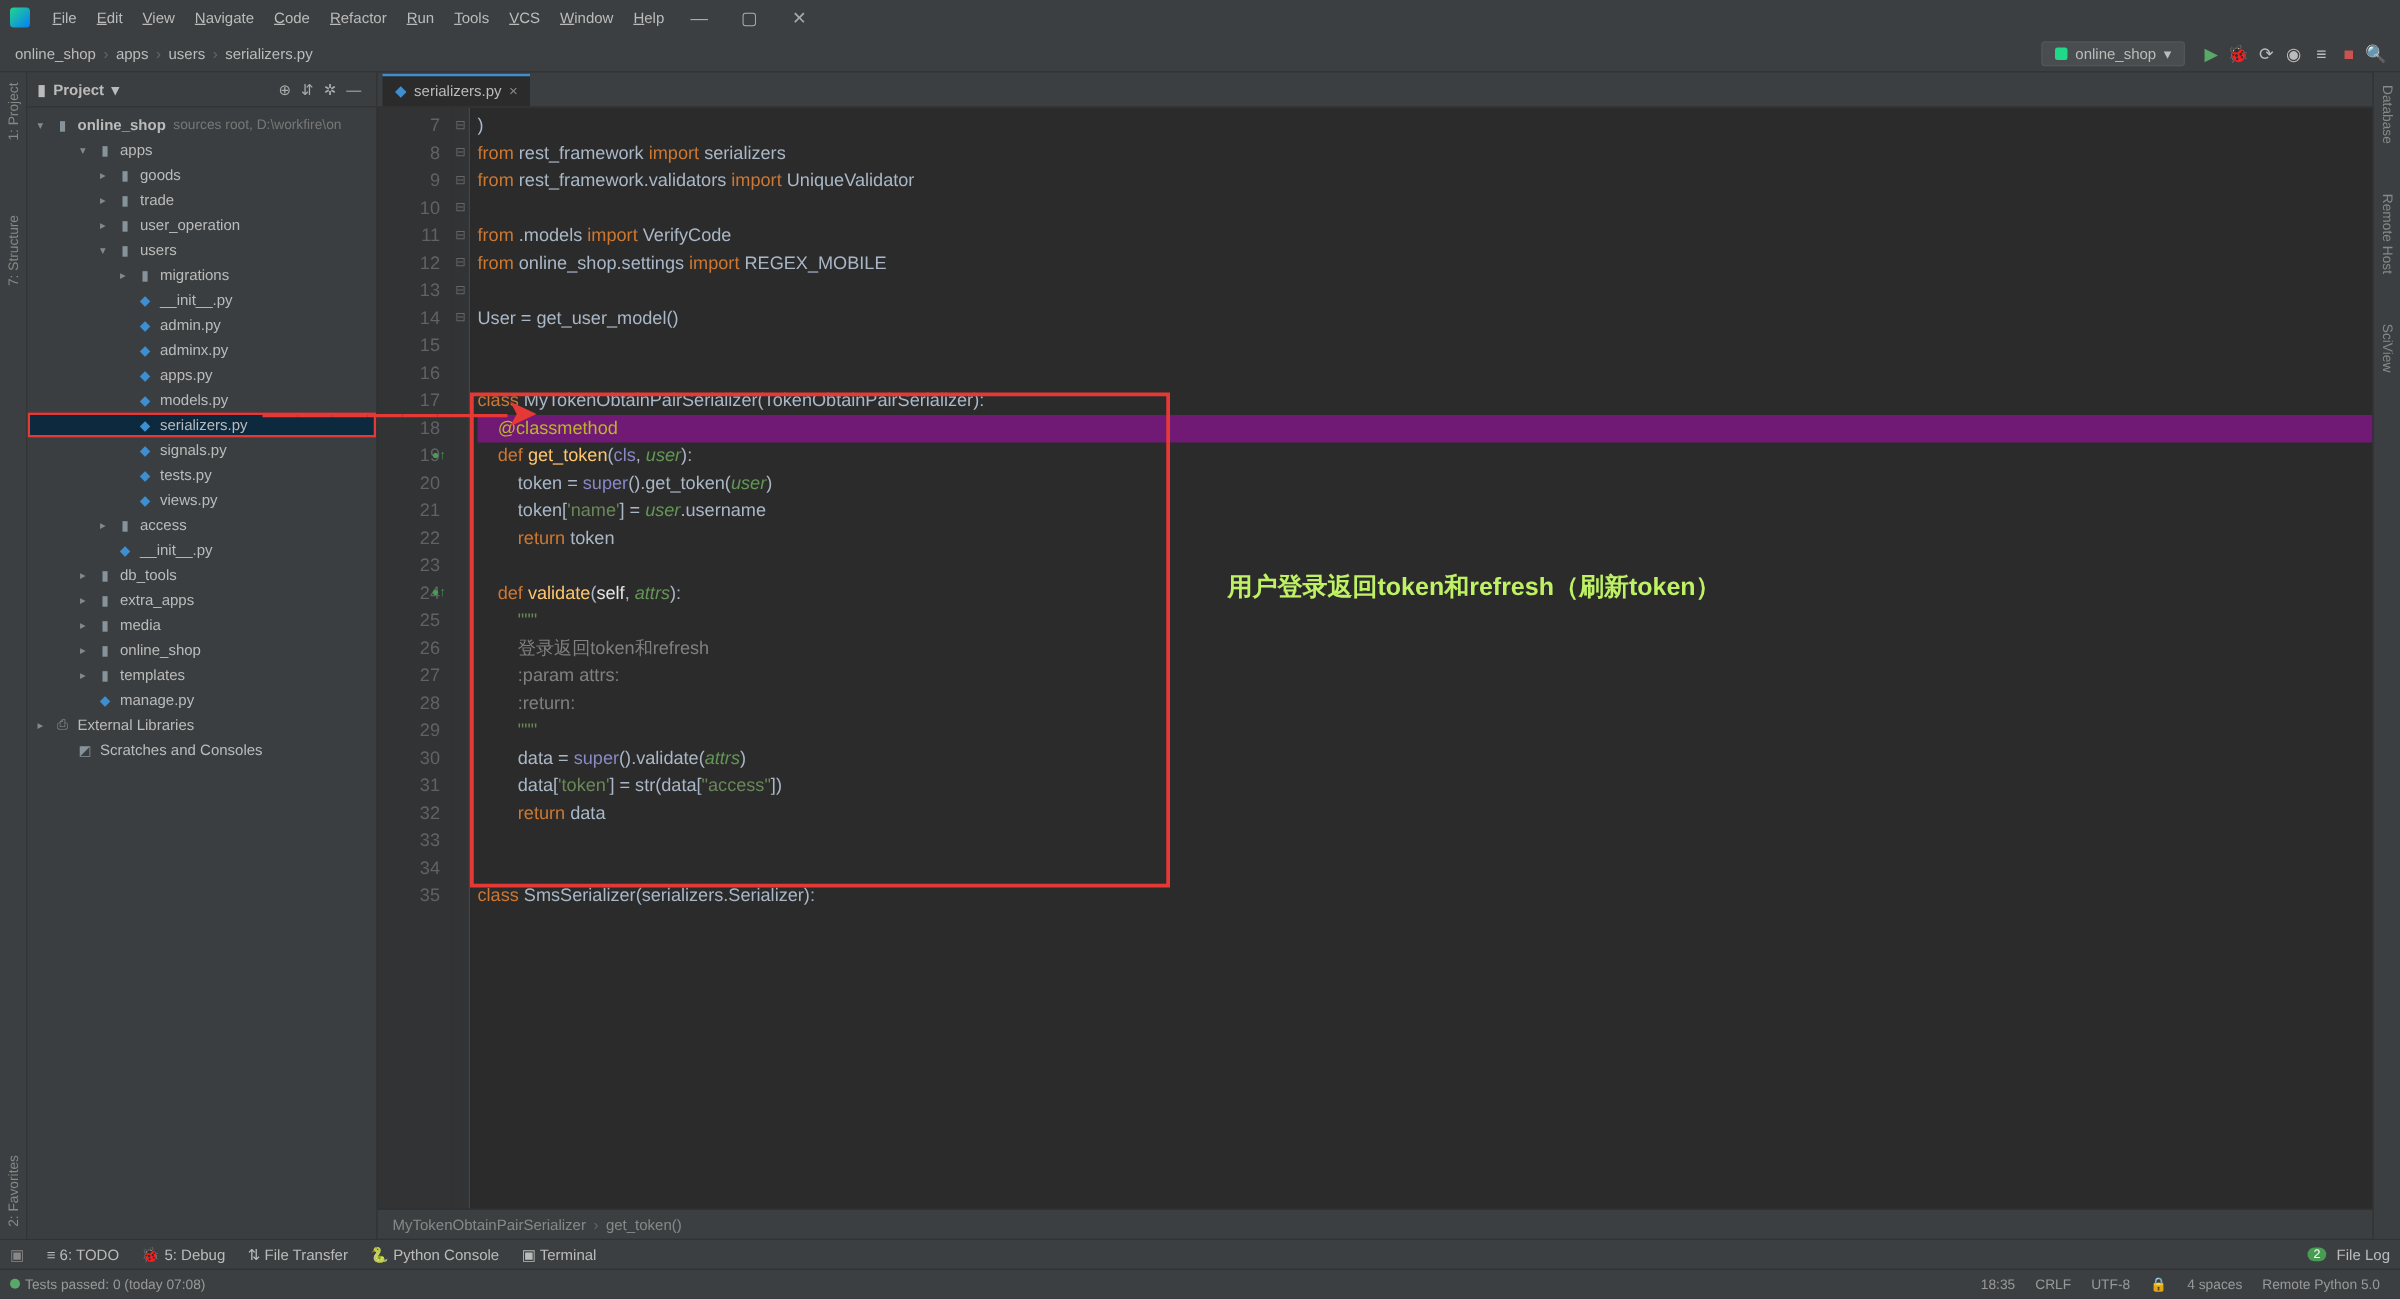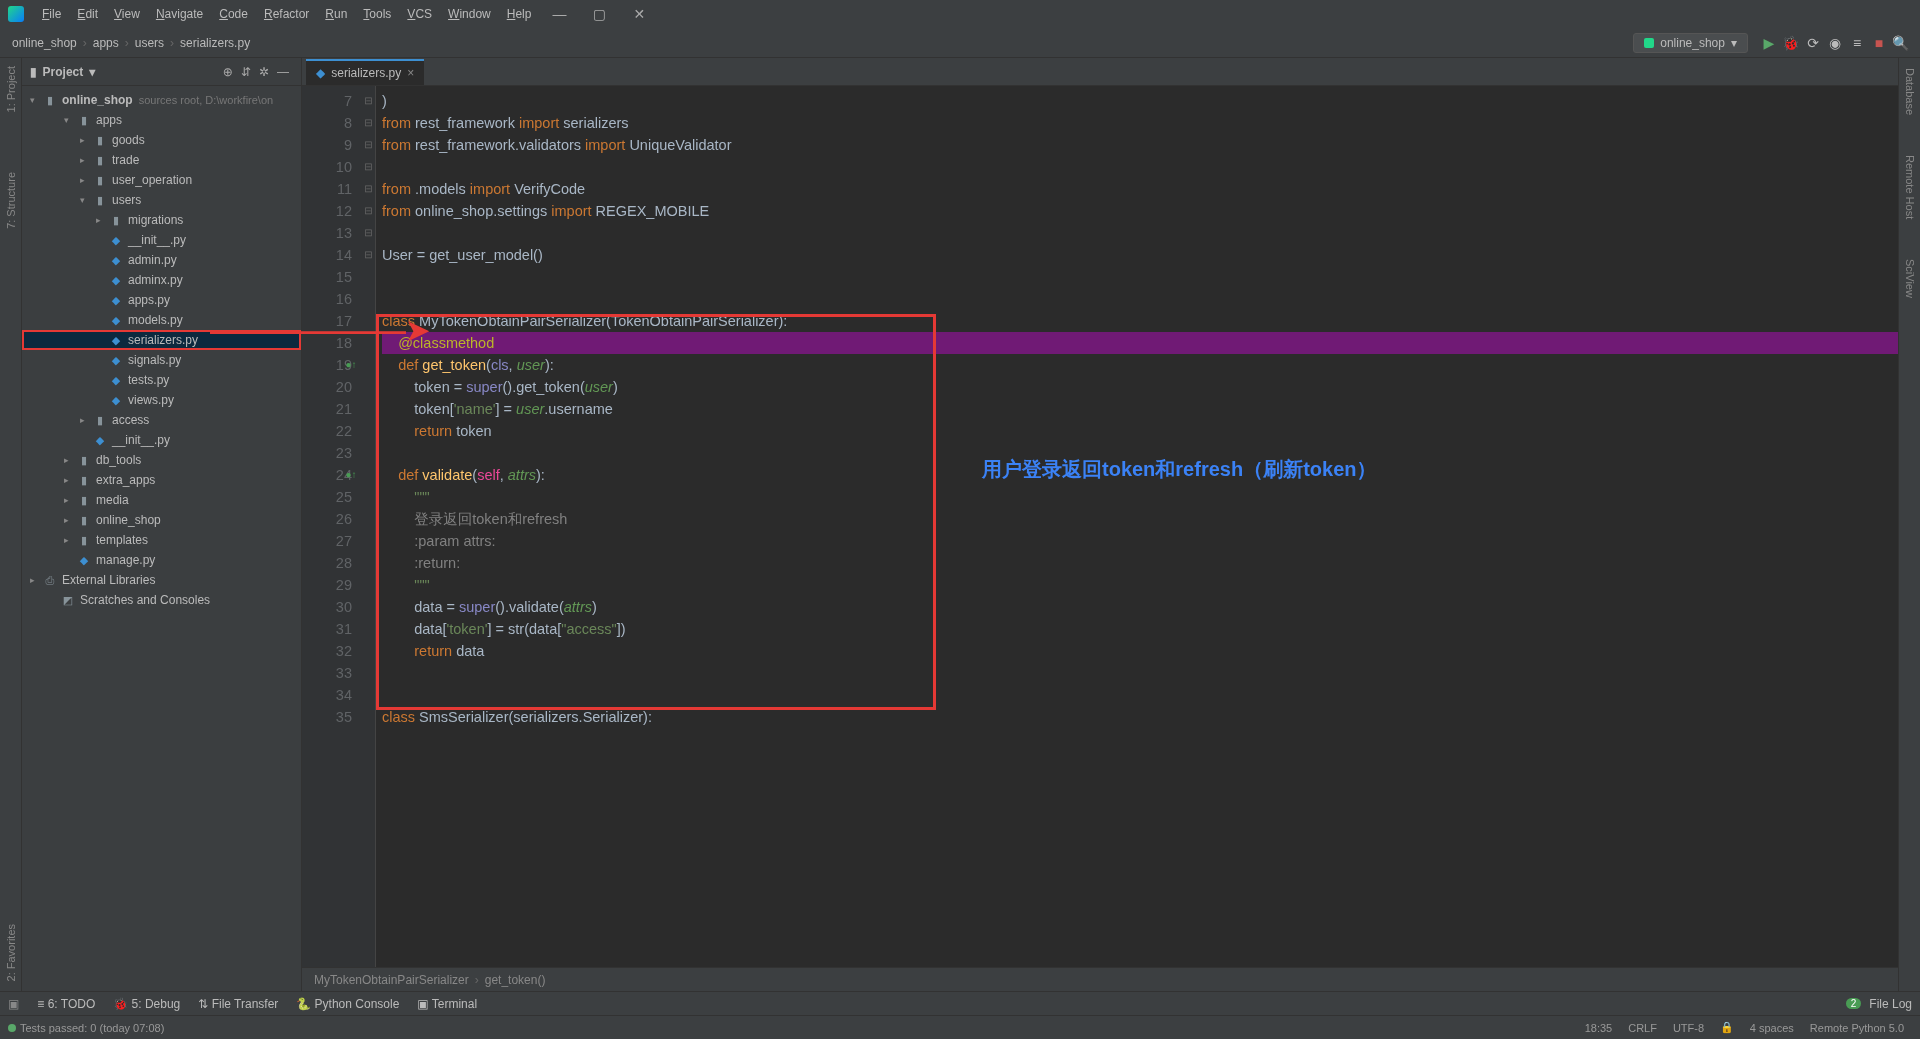--- a/index.html
+++ b/index.html
@@ -39,24 +39,24 @@
 .editor-tabs { height: 28px; background:#3c3f41; border-bottom:1px solid #323232; display:flex; align-items:flex-end;}
 .editor-tab { height:26px; background:#4e5254; padding:0 10px; display:flex; align-items:center; gap:6px; margin-left:4px; border-top:1px solid #555; cursor:pointer;}
 .editor-tab.active{ background:#2b2b2b; border-top:2px solid #3d8fd1;}
 .editor-tab .close{color:#888;}
 .code-area { flex:1; display:flex; font-family: "JetBrains Mono","Consolas",monospace; font-size:14.5px; overflow:hidden; position:relative;}
 .gutter-col { width:60px; background:#313335; text-align:right; color:#606366; padding: 4px 10px 4px 0; line-height:22px; user-select:none;}
 .fold-col { width:14px; background:#313335; border-right:1px solid #444; padding:4px 0; line-height:22px; text-align:center; color:#666; font-size:10px;}
 .code-col { flex:1; padding:4px 0 4px 6px; line-height:22px; white-space:pre; color:#a9b7c6; position:relative;}
 .code-col .line{height:22px;}
 .code-col .hl-line{background:#701a75;}
-.kw{color:#cc7832;} .str{color:#6a8759;} .fn{color:#ffc66d;} .cls{color:#a9b7c6;} .comment{color:#808080;} .param{color:#629755;font-style:italic;} .self{color:#ec4899;} .deco{color:#bbb529;} .builtin{color:#8888c6;}
+.kw{color:#cc7832;} .str{color:#6a8759;} .fn{color:#ffc66d;} .cls{color:#a9b7c6;} .comment{color:#808080;} .param{color:#629755;font-style:italic;} .self{color:#e5e5e5;} .deco{color:#bbb529;} .builtin{color:#8888c6;}
 .redbox{position:absolute; border:3px solid #e53935; pointer-events:none;}
 .red-arrow{position:absolute; color:#e53935; font-size:28px; font-weight:bold; pointer-events:none;}
-.red-text{position:absolute; color:#3b82f6; font-size:20px; font-weight:bold; pointer-events:none;}
+.red-text{position:absolute; color:#bef264; font-size:20px; font-weight:bold; pointer-events:none;}
 .breadcrumb-bar{height:24px; background:#3c3f41; border-top:1px solid #323232; display:flex; align-items:center; padding:0 12px; color:#888;}
 .bottom-toolbar{height:24px; background:#3c3f41; border-top:1px solid #323232; display:flex; align-items:center; padding:0 8px; gap:18px;}
 .bottom-toolbar .bt-item{color:#bbb; cursor:pointer; display:flex; align-items:center; gap:4px;}
 .status-bar{height:24px; background:#3c3f41; border-top:1px solid #323232; display:flex; align-items:center; padding:0 8px; color:#999; font-size:11px;}
 .status-bar .spacer{flex:1;}
 .status-bar .sb-item{padding:0 8px;}
 .green-dot{width:8px;height:8px;background:#59a869;border-radius:50%;display:inline-block;margin-right:4px;}
 .event-badge{background:#499c54;color:#fff;border-radius:8px;padding:0 5px;font-size:10px;margin-right:4px;}
 .marker{position:absolute;left:42px;width:14px;font-size:10px;text-align:center;}
 .marker.g{color:#499c54;}

